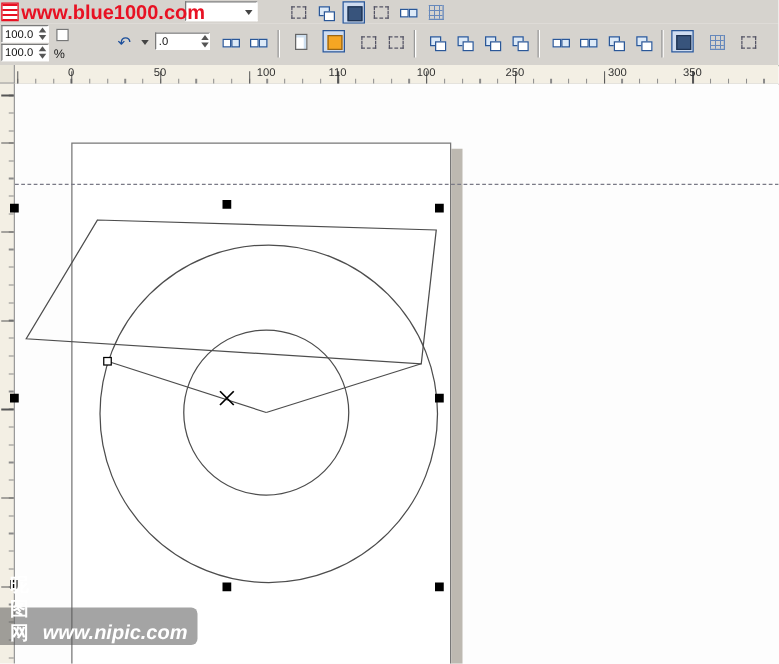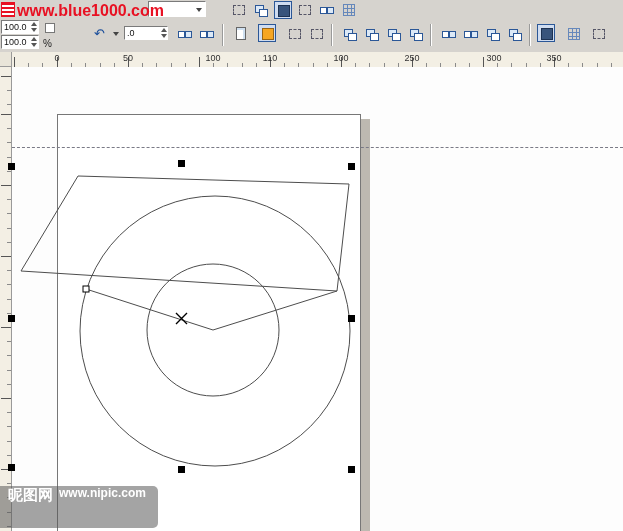--- a/index.html
+++ b/index.html
@@ -83,25 +83,25 @@
 
   .overlay{position:absolute;left:0;top:0;z-index:5;pointer-events:none}
   .handle{position:absolute;width:7px;height:7px;background:#000;z-index:6}
 
   
   .wm-logo{position:absolute;left:1px;top:2px;width:12px;height:13px;z-index:10;
       background:repeating-linear-gradient(to bottom,#e81123 0 2px,#fff 2px 4px);border:1px solid #e81123}
   .wm-blue{position:absolute;left:17px;top:2px;z-index:10;color:#e81123;font-weight:bold;font-size:16px}
   .wm-missyuan{position:absolute;right:6px;top:3px;z-index:10;font-size:11px;font-weight:bold;color:#9aa0a6;white-space:nowrap}
   .wm-missyuan .en{color:#bcc1c6;margin-left:4px}
-  .wm-nipic{position:absolute;left:0;top:486px;width:158px;height:42px;z-index:10;
+  .wm-nipic{position:absolute;left:0;top:486px;width:158px;height:30px;z-index:10;
       background:rgba(90,90,90,.55);border-radius:0 5px 5px 0;color:#fff;display:flex;
-      align-items:flex-start;gap:6px;padding:0 8px;box-sizing:border-box;font-weight:bold}
+      align-items:flex-end;gap:6px;padding:0 8px;box-sizing:border-box;font-weight:bold}
   .wm-nipic .cn{font-size:15px}
-  .wm-nipic .url{font-size:12px;}
+  .wm-nipic .url{font-size:16px;font-style:italic}
 </style>
 </head>
 <body>
 
 <div class="app">
 
   <div class="tb1">
     <div class="combo" style="left:148px;top:1px;width:58px;height:16px"></div>
     <span class="tbbtn gl-dash" style="left:230px;top:1px"></span>
     <span class="tbbtn gl-two" style="left:252px;top:1px"></span>

